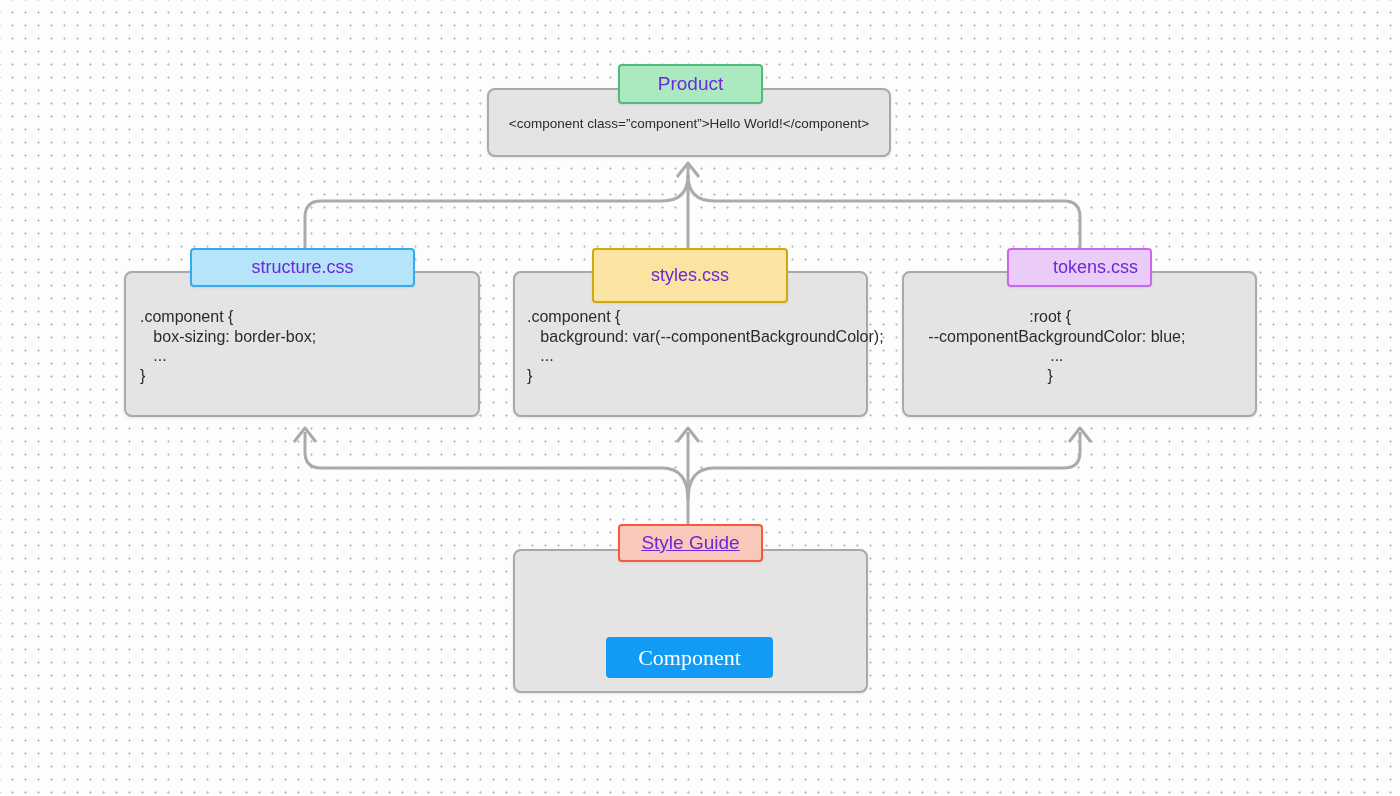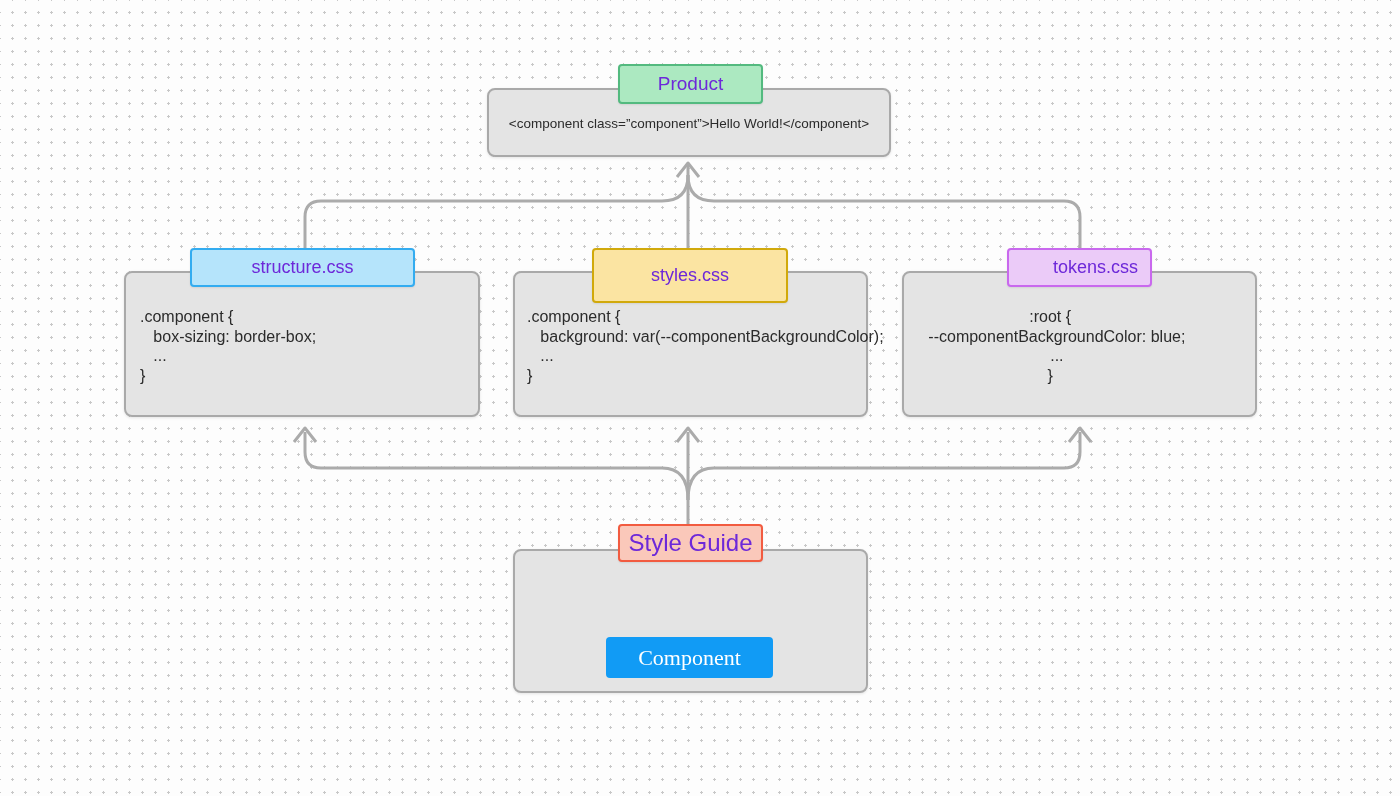--- a/index.html
+++ b/index.html
@@ -56,21 +56,21 @@
     color: #6d28d9;
     z-index: 3;
     border-style: solid;
     border-width: 2.5px;
     box-shadow: 0 1px 2px rgba(0,0,0,0.08);
   }
   .label-product    { background: #ace9c1; border-color: #53ba7f; font-size: 19px; }
   .label-structure  { background: #b5e4fb; border-color: #33acf0; }
   .label-styles     { background: #fbe4a2; border-color: #d1a90b; }
   .label-tokens     { background: #ebcbf8; border-color: #c968ee; }
-  .label-styleguide { background: #fac8ba; border-color: #f25b40; font-size: 24px; }
+  .label-styleguide { background: #fac8ba; border-color: #f25b40; font-size: 19px; text-decoration: underline; }
   .code {
     position: absolute;
     font-family: "Liberation Sans", sans-serif;
     font-size: 16px;
     line-height: 19.5px;
     color: #2b2b2b;
     white-space: pre;
     z-index: 2;
   }
   .code-center {

